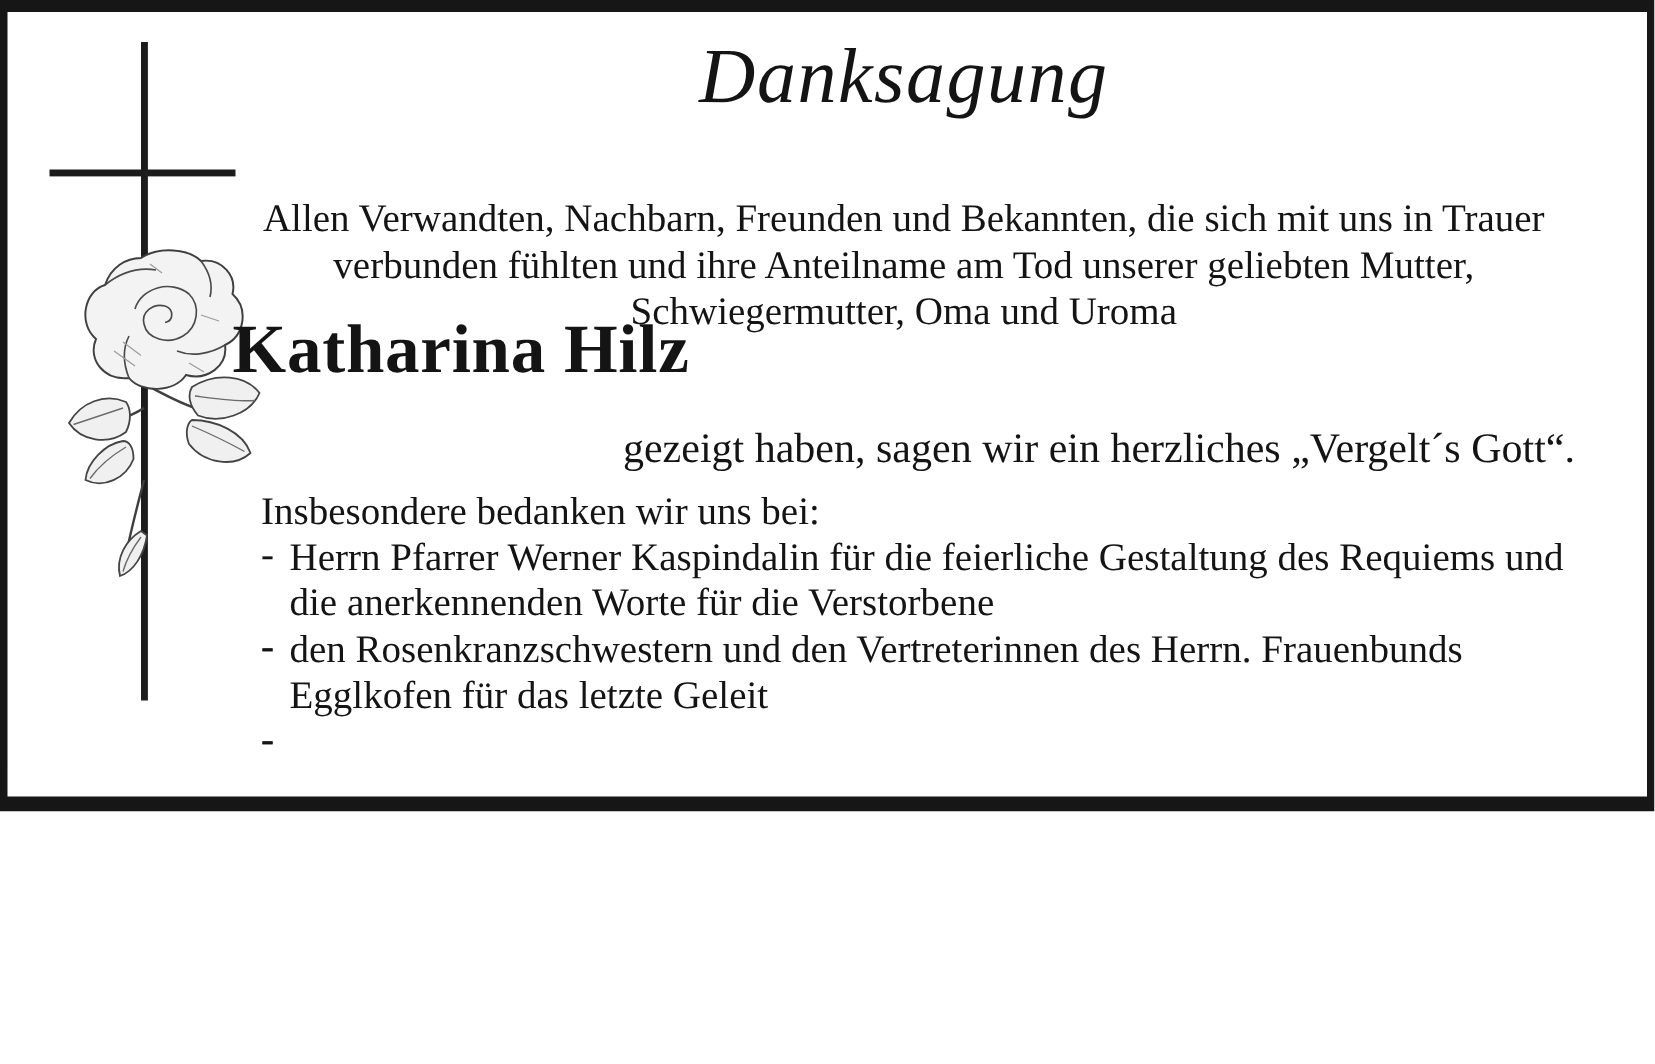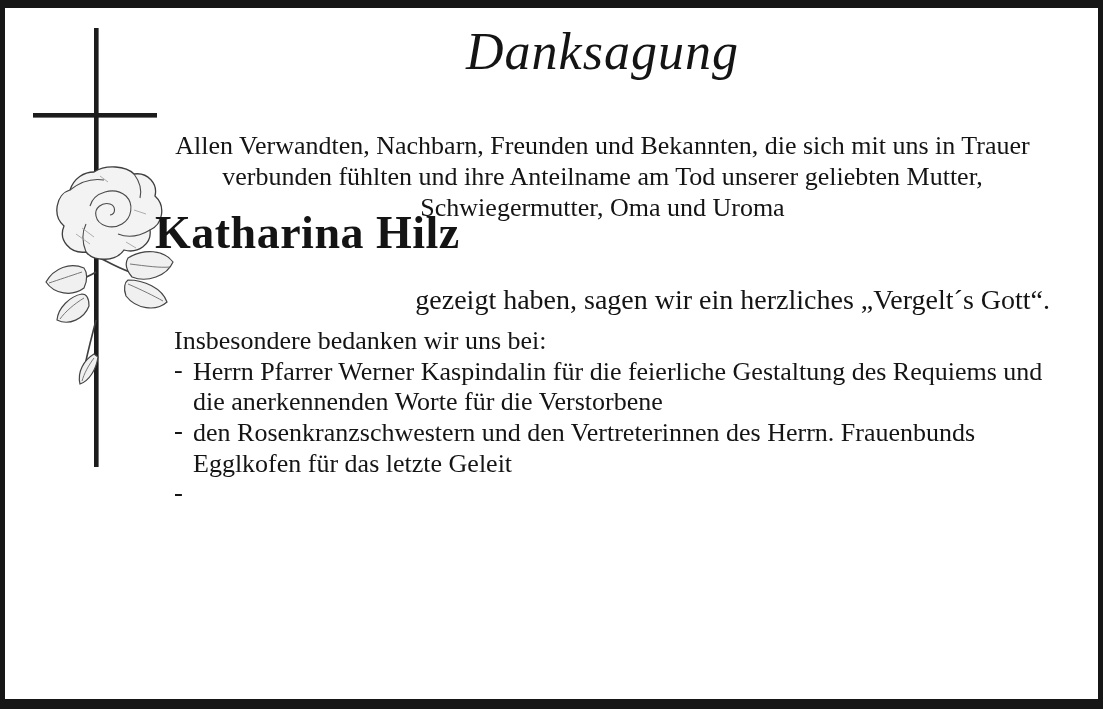--- a/index.html
+++ b/index.html
@@ -1,19 +1,19 @@
 <!DOCTYPE html>
 <html lang="de"><head>
 <meta charset="utf-8">
 <style>
   html, body { margin: 0; padding: 0; background: #ffffff; }
   .sheet {
     position: relative;
     width: 1103px;
-    height: 709px;
+    height: 541px;
     box-sizing: border-box;
     background: #ffffff;
     border-style: solid;
     border-color: #161616;
     border-width: 8px 5px 10px 5px;
     font-family: "Liberation Serif", serif;
     color: #141414;
     overflow: hidden;
   }
   .decoration {

